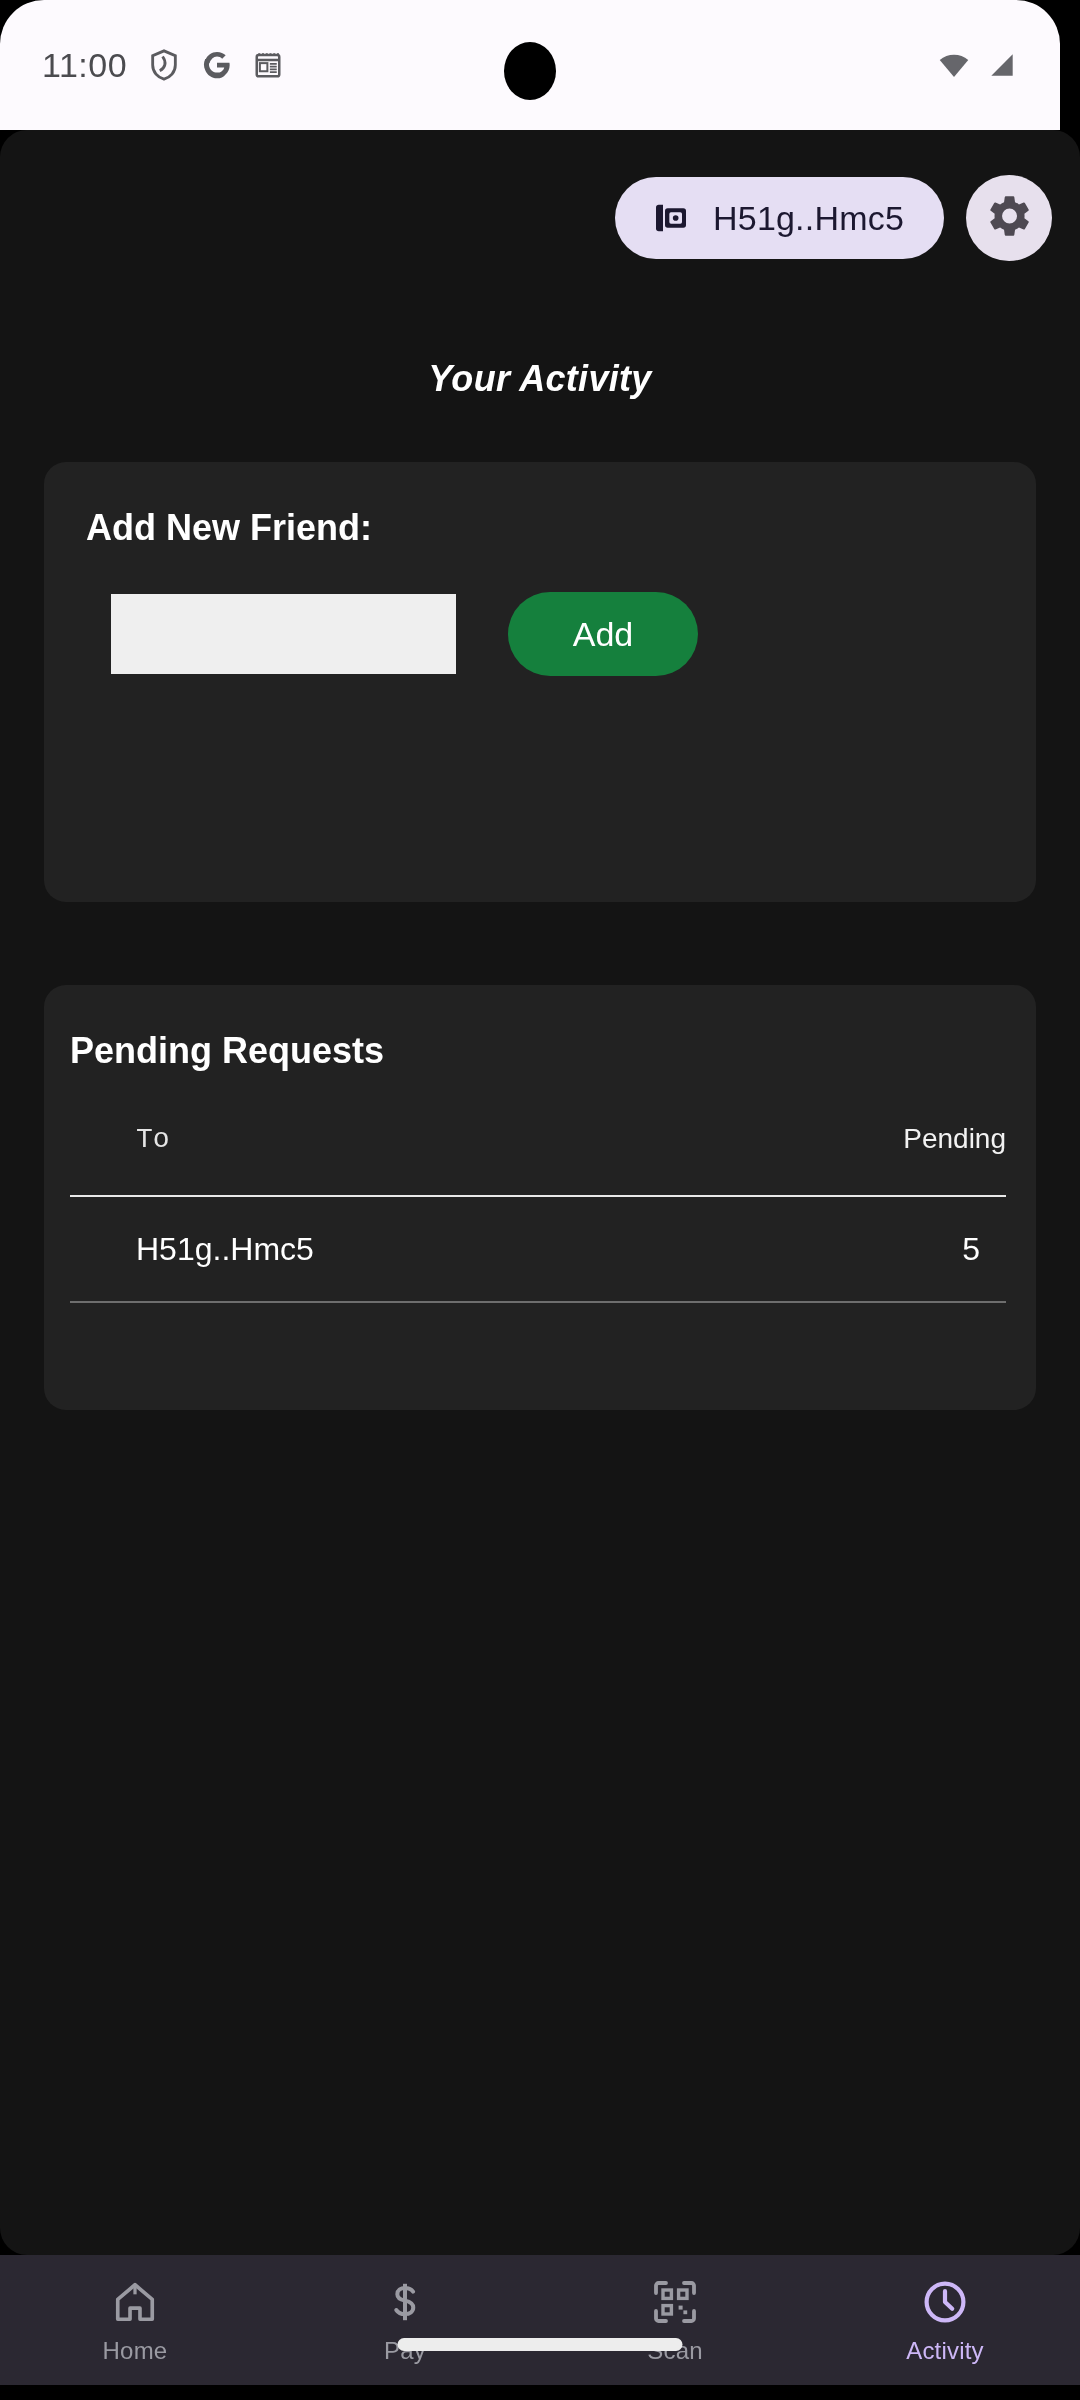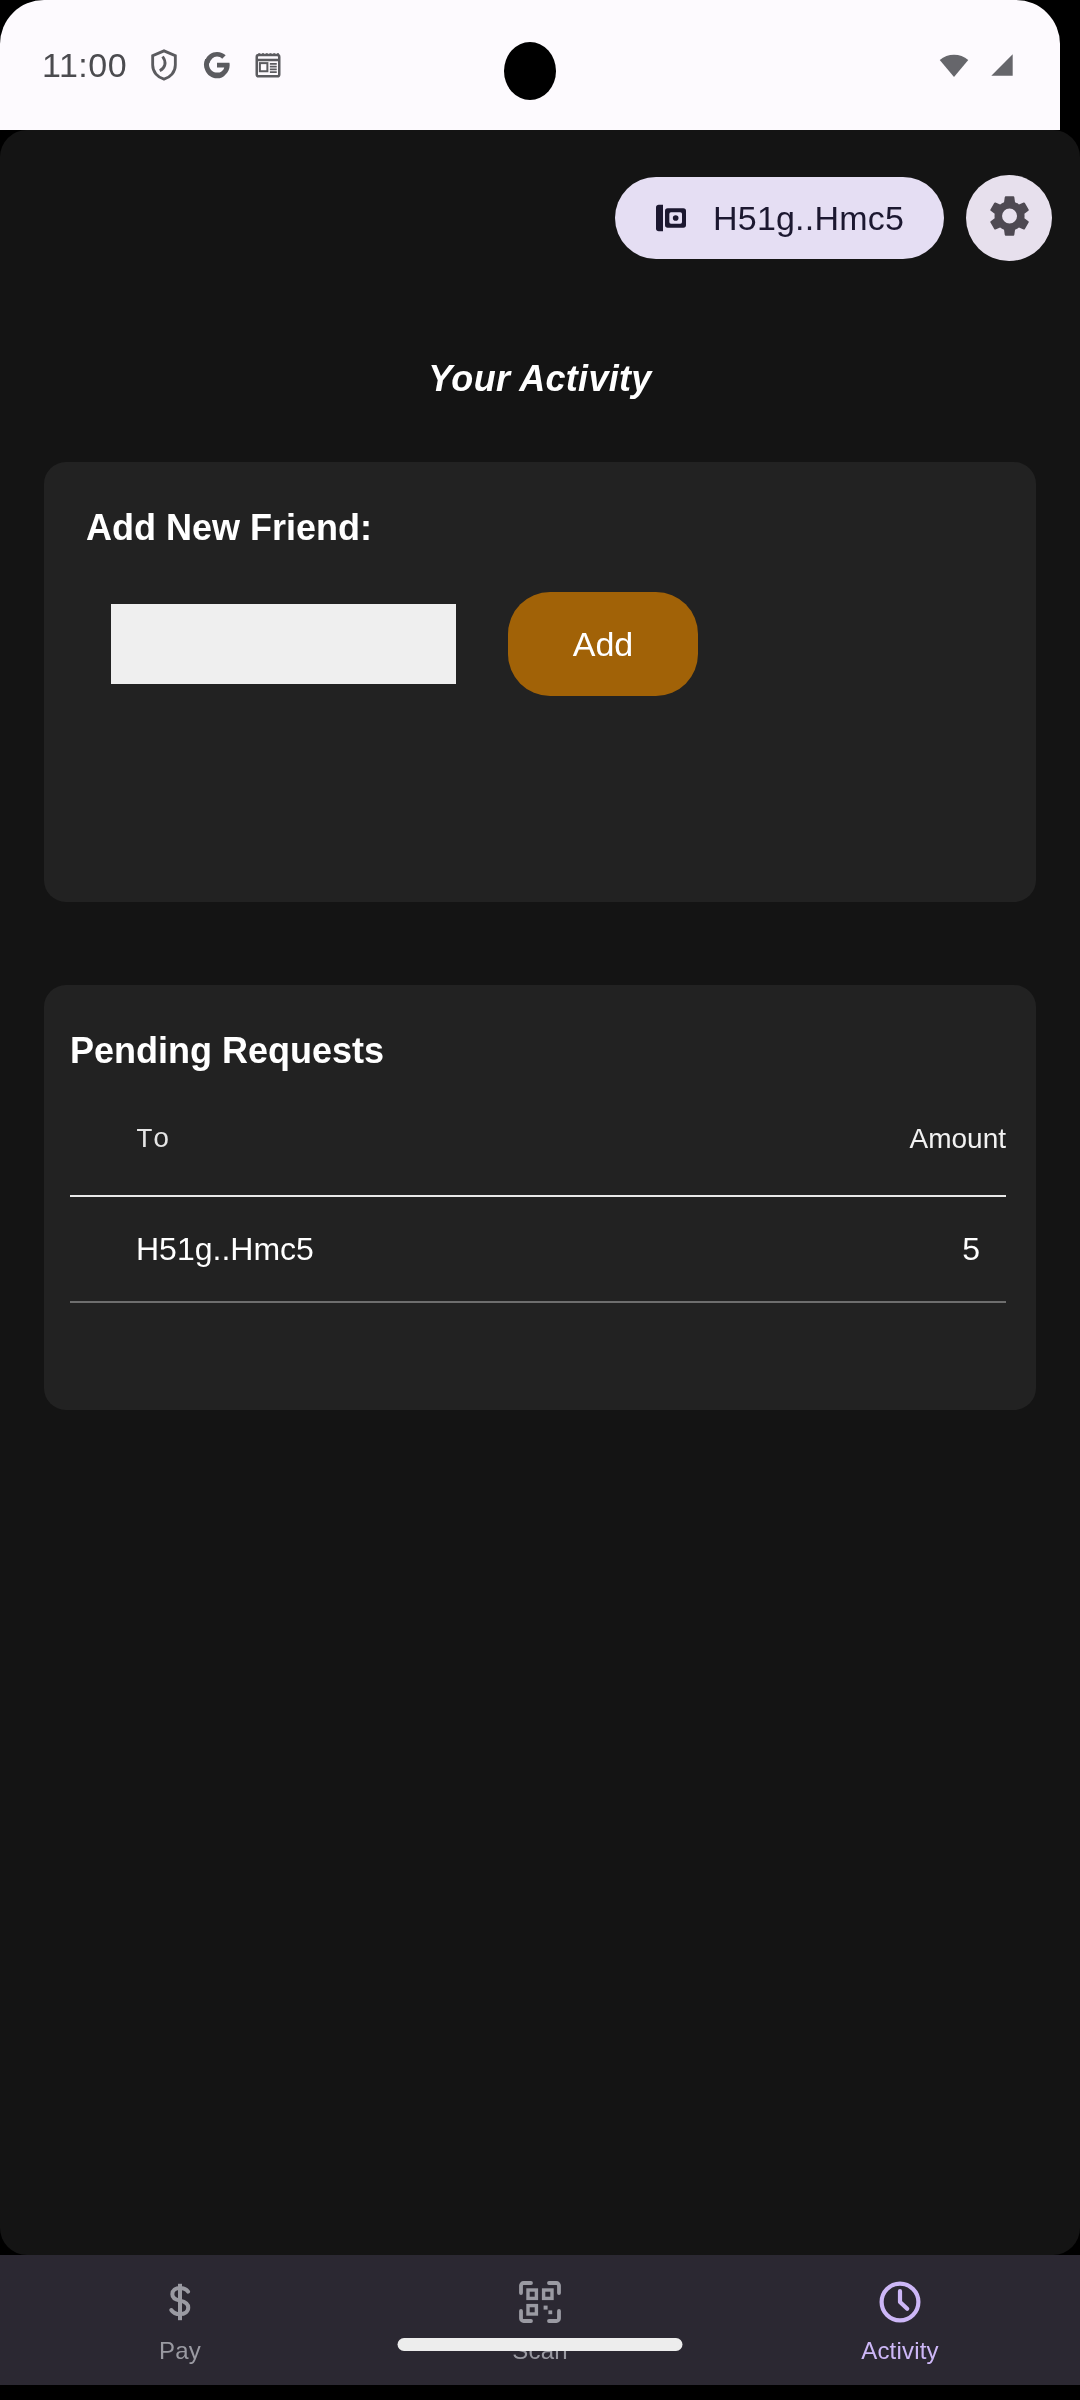--- a/index.html
+++ b/index.html
@@ -111,22 +111,22 @@
   .friend-input {
     width:345px; height:80px;
     background:#EFEFEF;
     border:none; outline:none;
     border-radius:0;
     font-size:30px; color:#111;
     padding:0 14px;
     font-family:"Liberation Sans", sans-serif;
   }
   .add-btn {
-    width:190px; height:104px;
-    background:#a16207;
+    width:190px; height:84px;
+    background:#15803d;
     border:none; border-radius:42px;
     color:#FFFFFF; font-size:34px;
     font-family:"Liberation Sans", sans-serif;
     cursor:pointer;
   }
 
   
   .table {
     position:absolute; top:128px; left:26px; right:26px;
   }
@@ -290,36 +290,45 @@
         <button class="add-btn">Add</button>
       </div>
     </div>
 
     <div class="card" id="card-pending">
       <div class="card-title">Pending Requests</div>
 
       <div class="table">
         <div class="thead">
           <span class="th-to">To</span>
-          <span class="th-amount">Amount</span>
+          <span class="th-amount">Pending</span>
         </div>
         <div class="divider-strong"></div>
 
         <div class="trow">
           <span class="td-to">H51g..Hmc5</span>
           <span class="td-amount">5</span>
         </div>
         <div class="divider-weak"></div>
       </div>
     </div>
 
   </div>
 
   <div class="bottomnav">
 
+    <div class="navitem">
+      <span class="nav-icon">
+        <svg width="46" height="46" viewBox="0 0 24 24">
+          <path d="M12 3 L21 10.6 V21 H14.6 V15.2 H9.4 V21 H3 V10.6 Z" fill="none" stroke="#9A9AA2" stroke-width="1.9" stroke-linejoin="round"></path>
+          <path d="M12 3 L12 8" stroke="#9A9AA2" stroke-width="1.7"></path>
+        </svg>
+      </span>
+      <span class="nav-label">Home</span>
+    </div>
 
     <div class="navitem">
       <span class="nav-icon">
         <svg width="46" height="46" viewBox="0 0 24 24">
           <path d="M12 2.5 V21.5" stroke="#9A9AA2" stroke-width="2.1"></path>
           <path d="M16.2 6.6 C15.2 5.2 13.8 4.7 12 4.7 C9.7 4.7 8 5.9 8 7.9
                    C8 10 9.9 10.8 12 11.3 C14.3 11.8 16.3 12.6 16.3 14.9
                    C16.3 17 14.5 18.3 12 18.3 C10 18.3 8.4 17.6 7.5 16.2" fill="none" stroke="#9A9AA2" stroke-width="2.1" stroke-linecap="round"></path>
         </svg>
       </span>

